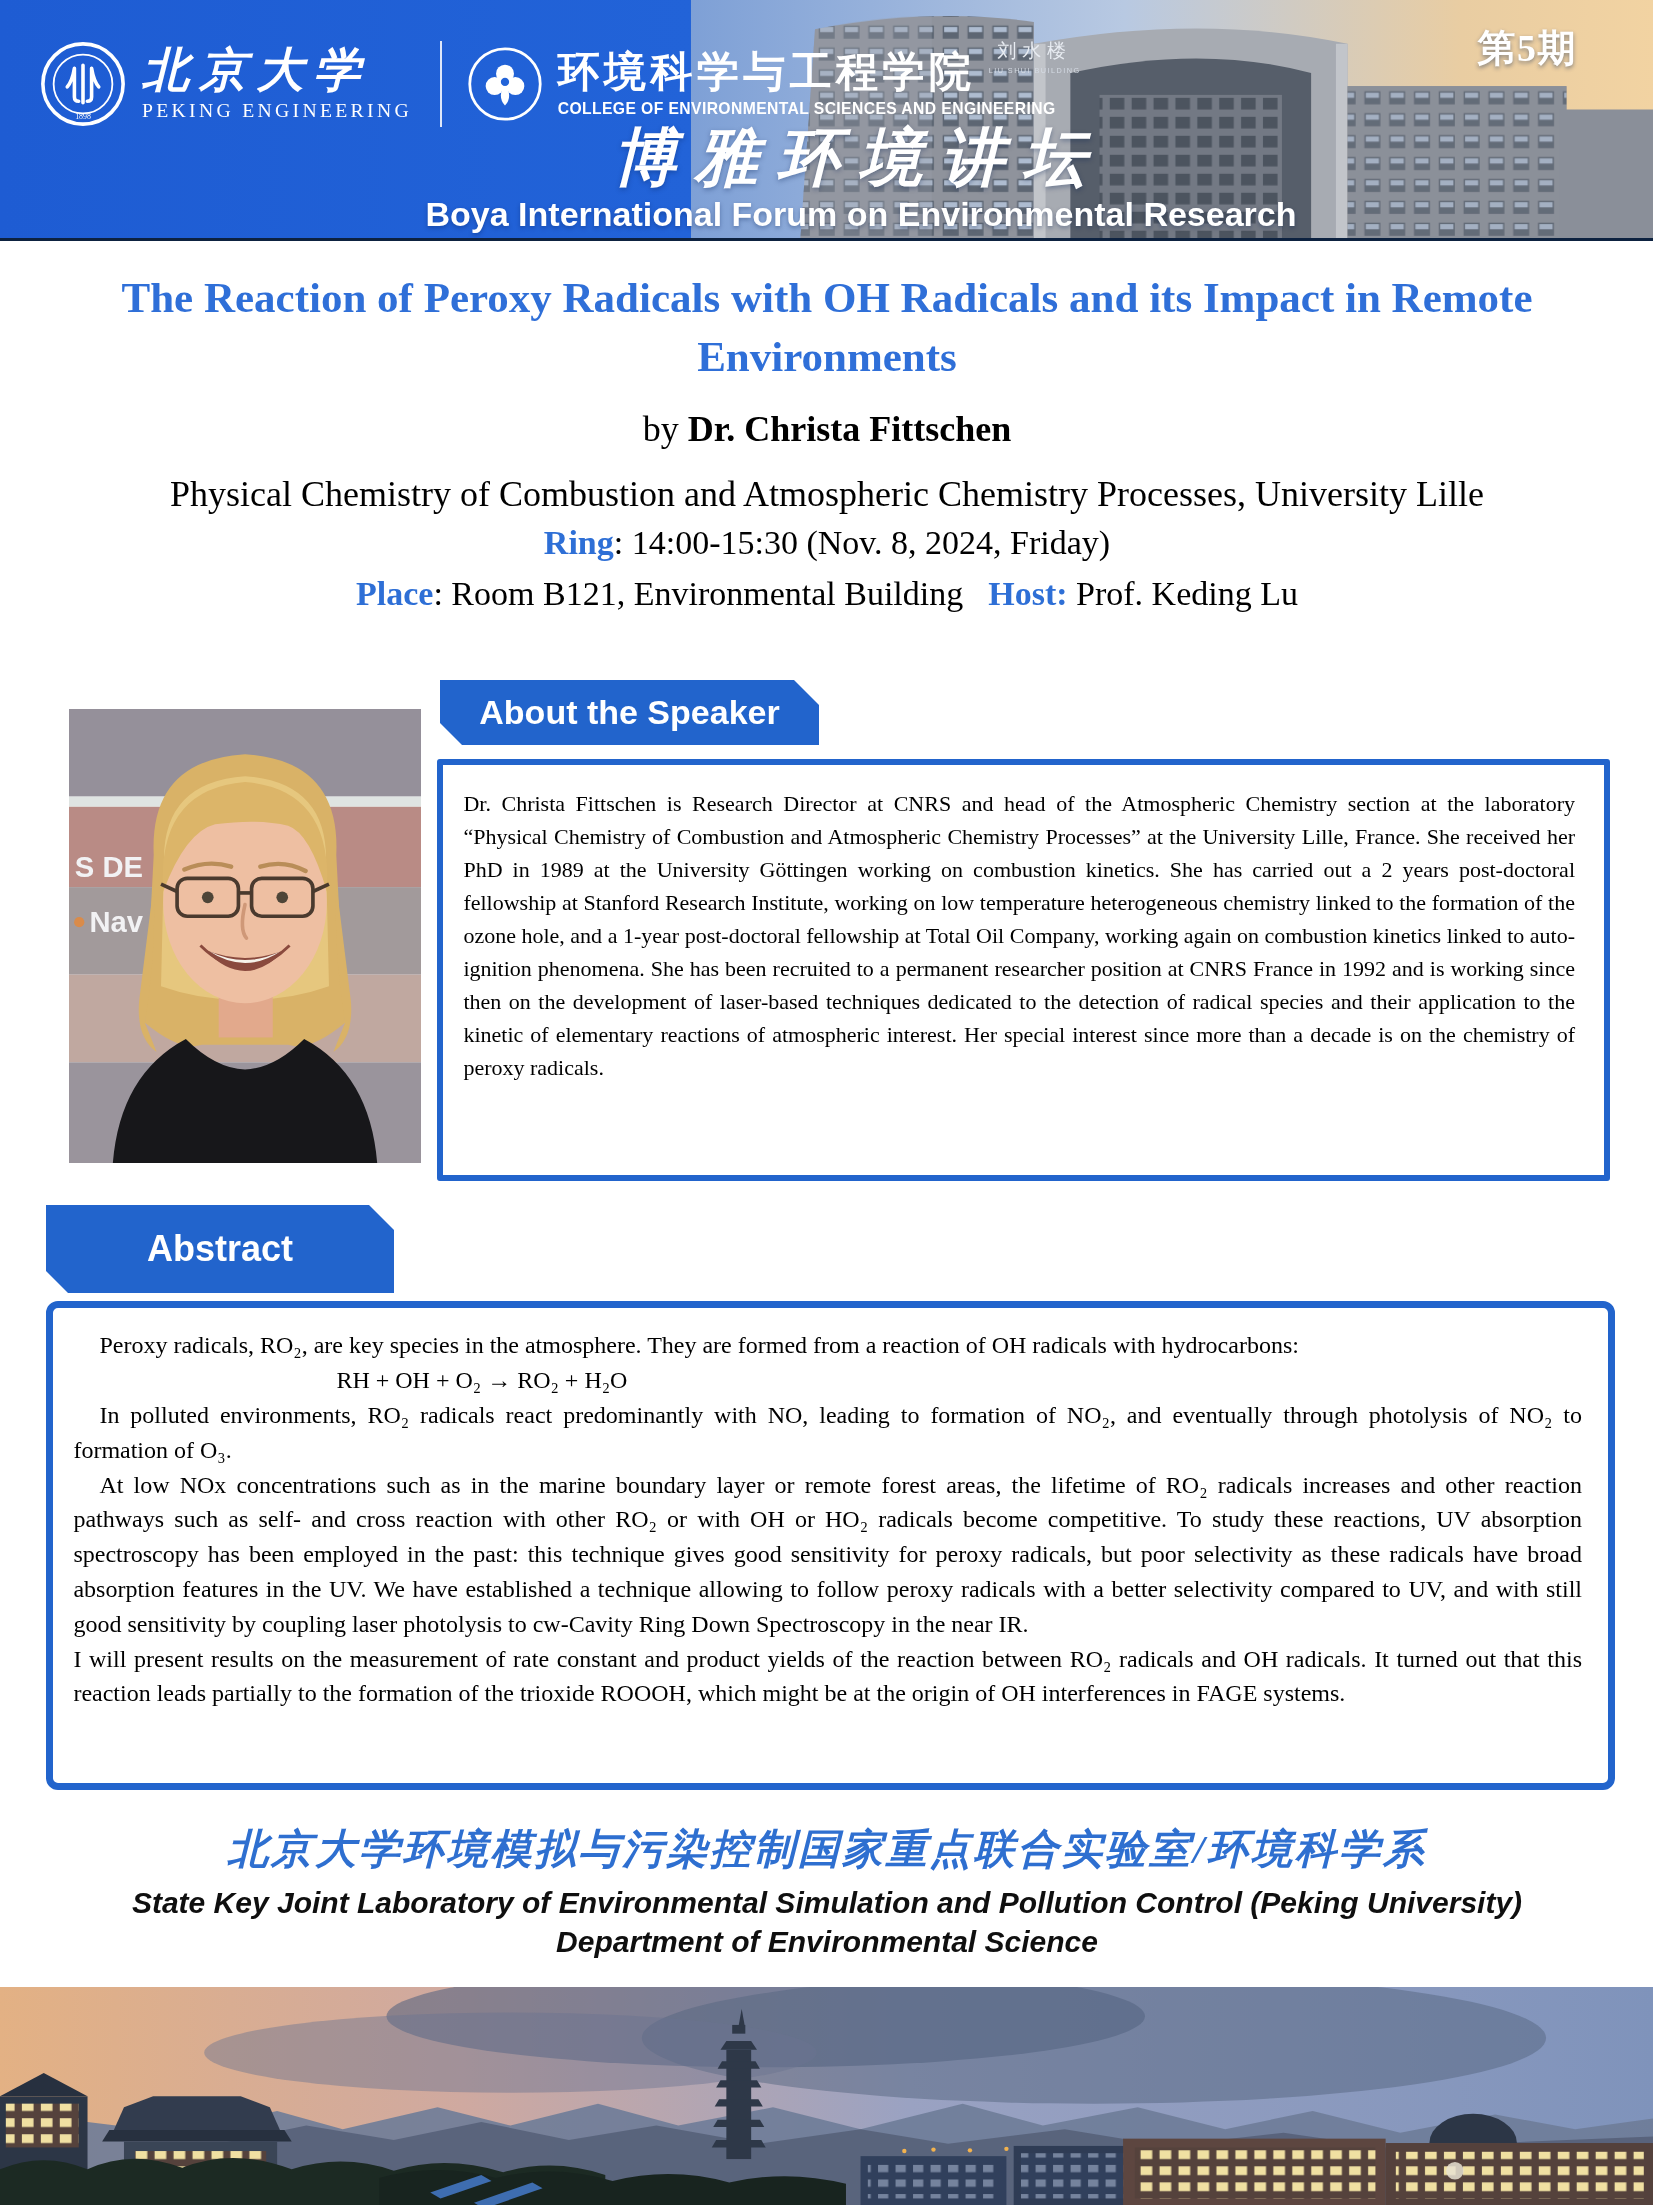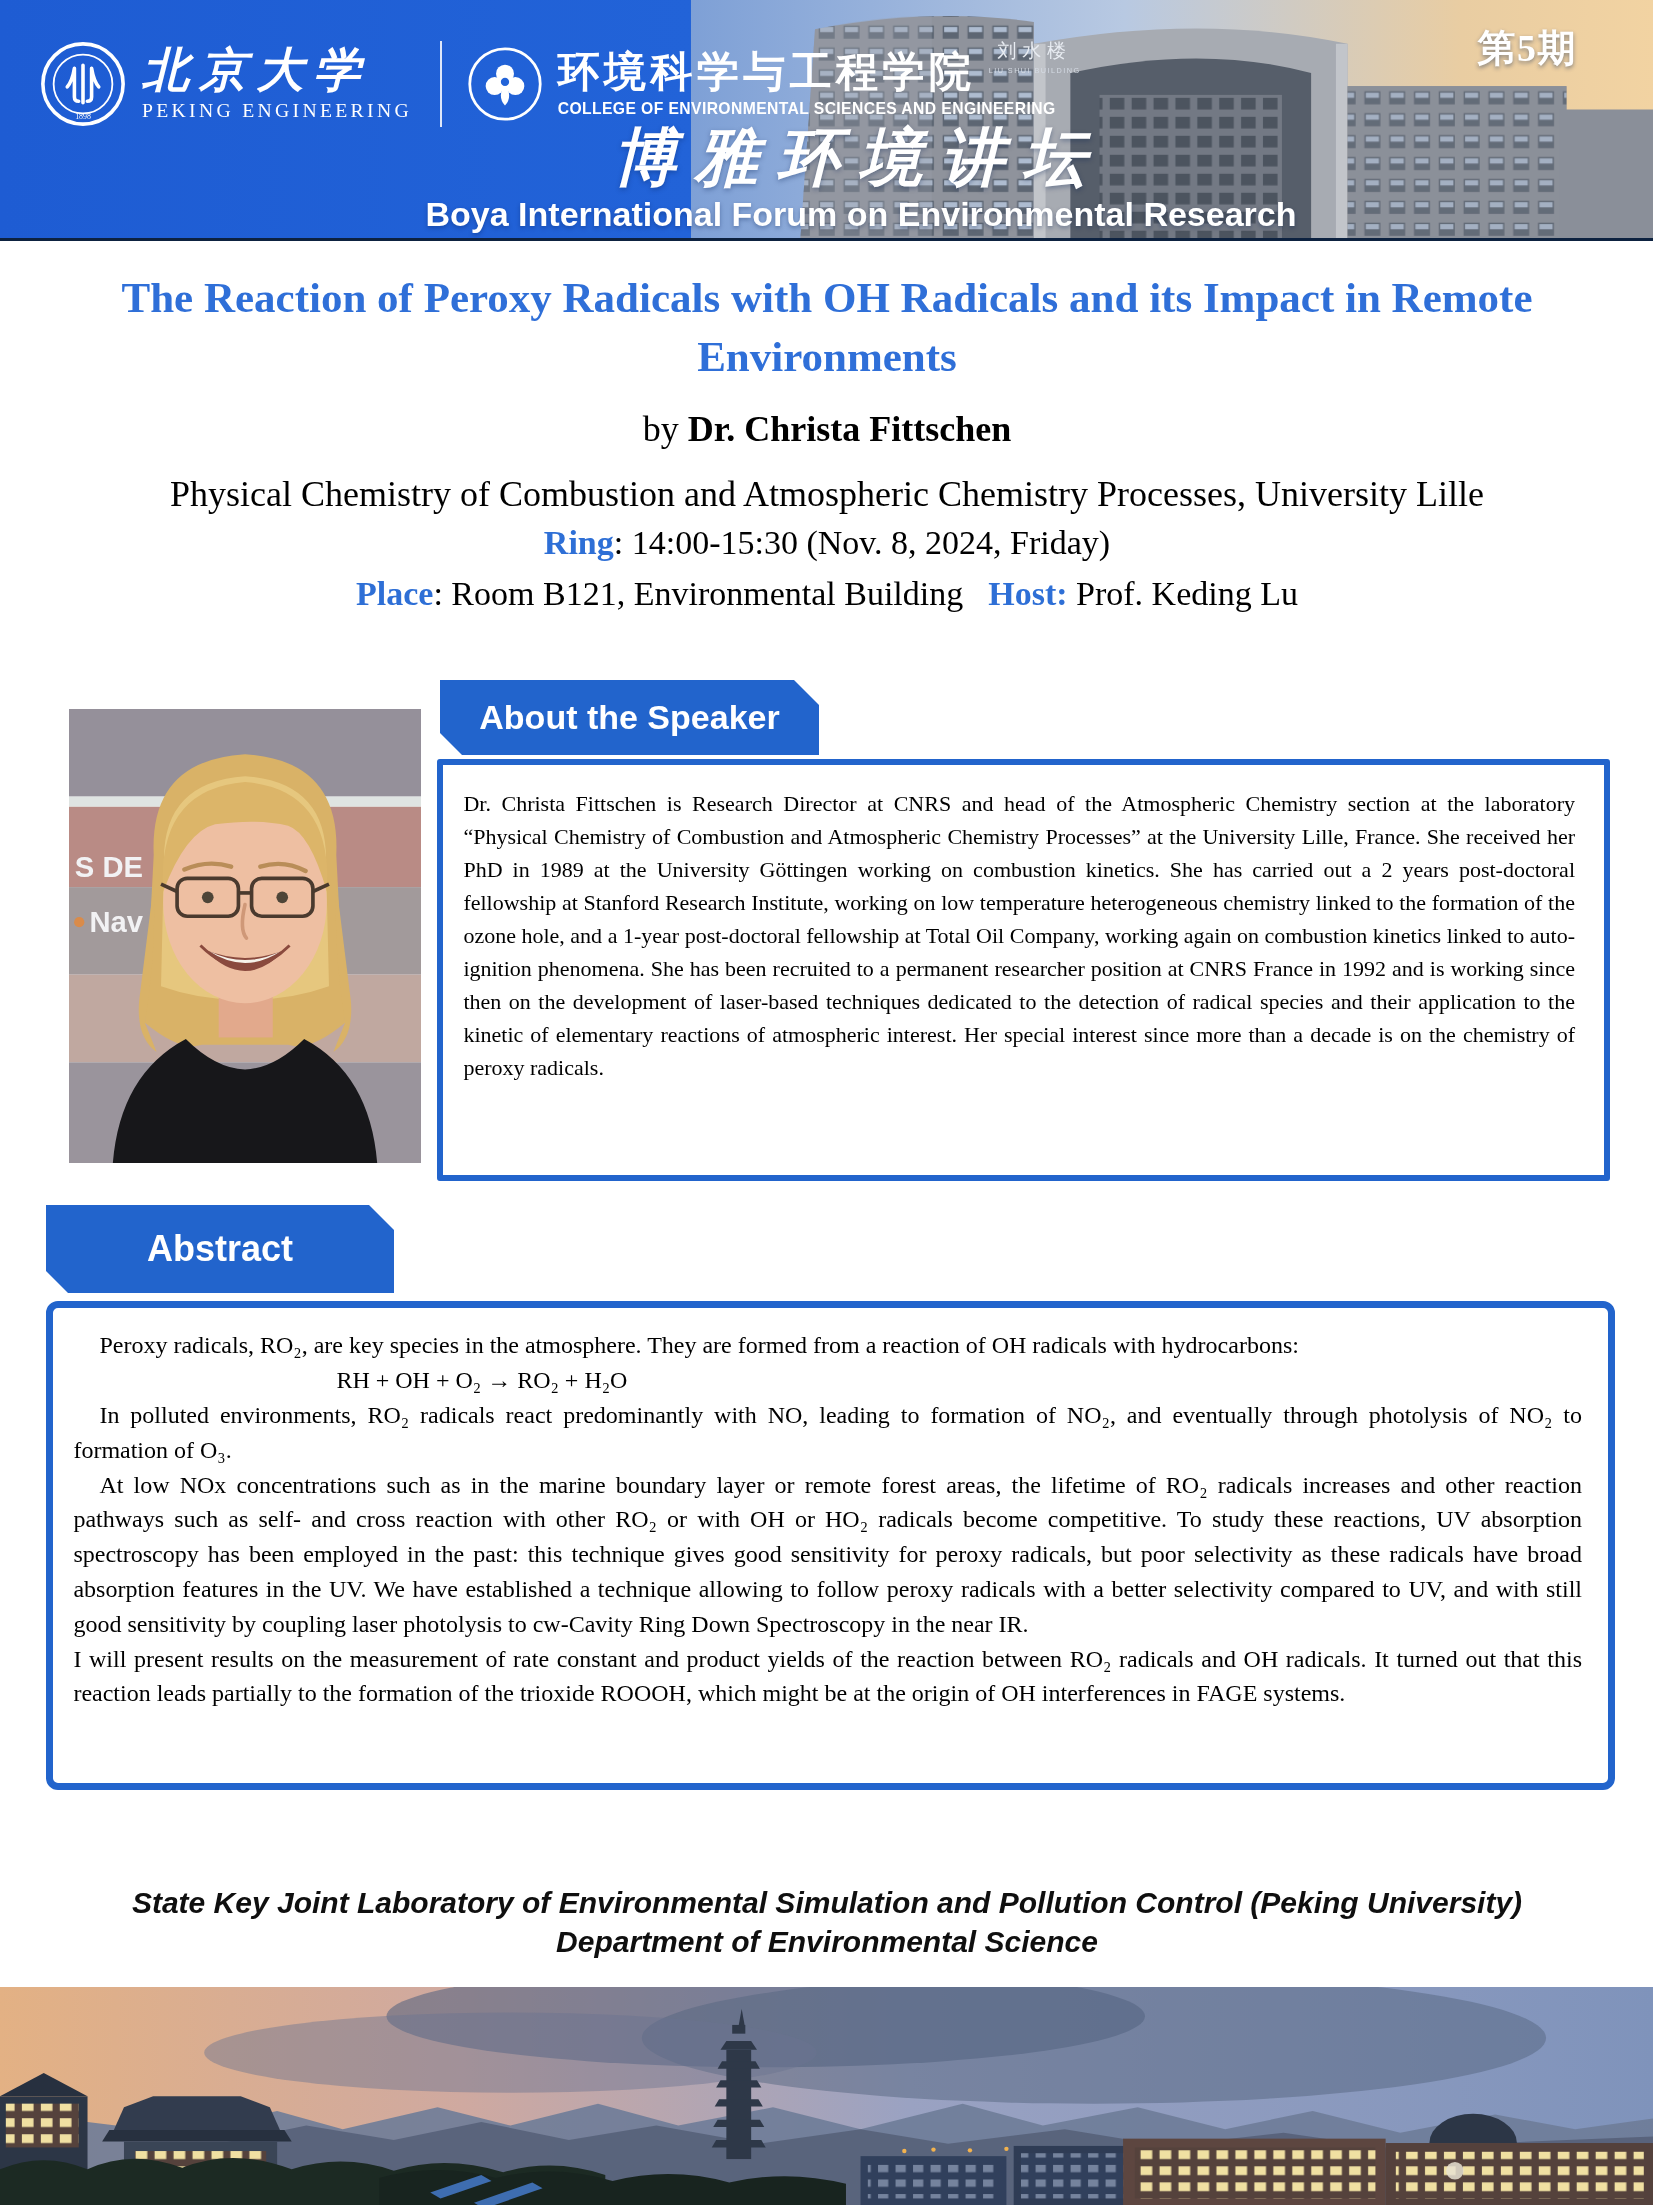--- a/index.html
+++ b/index.html
@@ -40,21 +40,21 @@
     font-size:36px;color:#000;white-space:nowrap;}
   .meta-line{position:absolute;left:50%;transform:translateX(-50%);font-size:34px;color:#000;white-space:nowrap;}
   .meta-time{top:524px;}
   .meta-place{top:575px;}
   .blue-label{color:#2e6fd6;font-weight:bold;}
   .host-gap{display:inline-block;width:25px;}
   
   .badge{position:absolute;background:#2264cc;color:#fff;font-family:"Liberation Sans",sans-serif;
     font-weight:bold;display:flex;align-items:center;justify-content:center;
     clip-path:polygon(0 0,calc(100% - 25px) 0,100% 25px,100% 100%,22px 100%,0 calc(100% - 22px));}
-  .badge-about{left:440px;top:680px;width:379px;height:75px;font-size:34px;}
+  .badge-about{left:440px;top:680px;width:379px;height:65px;font-size:34px;}
   .badge-abstract{left:46px;top:1205px;width:348px;height:88px;font-size:36px;}
   .bio-box{position:absolute;left:437px;top:759px;width:1173px;height:422px;
     border:6.6px solid #2264cc;border-radius:2.9px;box-sizing:border-box;background:#fff;}
   .bio-text{margin:22px 29px 0 20.4px;font-size:22px;line-height:1.5;text-align:justify;color:#000;}
   .speaker-photo{position:absolute;left:69px;top:709px;width:352px;height:454px;}
   .abstract-box{position:absolute;left:46px;top:1301px;width:1569px;height:489px;
     border:7.3px solid #2264cc;border-radius:12px;box-sizing:border-box;background:#fff;}
   .abstract-inner{margin:20.4px 26px 0 20.4px;font-size:24px;line-height:1.45;text-align:justify;color:#000;}
   .abstract-inner p{margin:0;}
   .indent{text-indent:26px;}
@@ -212,20 +212,21 @@
   <div class="abstract-box">
     <div class="abstract-inner">
       <p class="indent">Peroxy radicals, RO₂, are key species in the atmosphere. They are formed from a reaction of OH radicals with hydrocarbons:</p>
       <p class="formula">RH + OH + O₂ → RO₂ + H₂O</p>
       <p class="indent">In polluted environments, RO₂ radicals react predominantly with NO, leading to formation of NO₂, and eventually through photolysis of NO₂ to formation of O₃.</p>
       <p class="indent">At low NOx concentrations such as in the marine boundary layer or remote forest areas, the lifetime of RO₂ radicals increases and other reaction pathways such as self- and cross reaction with other RO₂ or with OH or HO₂ radicals become competitive. To study these reactions, UV absorption spectroscopy has been employed in the past: this technique gives good sensitivity for peroxy radicals, but poor selectivity as these radicals have broad absorption features in the UV. We have established a technique allowing to follow peroxy radicals with a better selectivity compared to UV, and with still good sensitivity by coupling laser photolysis to cw-Cavity Ring Down Spectroscopy in the near IR.</p>
       <p>I will present results on the measurement of rate constant and product yields of the reaction between RO₂ radicals and OH radicals. It turned out that this reaction leads partially to the formation of the trioxide ROOOH, which might be at the origin of OH interferences in FAGE systems.</p>
     </div>
   </div>
 
+  <div class="footer-cn">北京大学环境模拟与污染控制国家重点联合实验室/环境科学系</div>
   <div class="footer-en footer-en1">State Key Joint Laboratory of Environmental Simulation and Pollution Control (Peking University)</div>
   <div class="footer-en footer-en2">Department of Environmental Science</div>
 
   <svg class="bottom-photo" viewBox="0 0 2268 299" preserveAspectRatio="none">
     <defs>
       <linearGradient id="dusk" x1="0" y1="0" x2="1" y2="0">
         <stop offset="0" stop-color="#e3b184"></stop>
           <stop offset="0.28" stop-color="#cfa9a0"></stop>
         <stop offset="0.55" stop-color="#9aa2c2"></stop>
           <stop offset="1" stop-color="#7f93bb"></stop>

